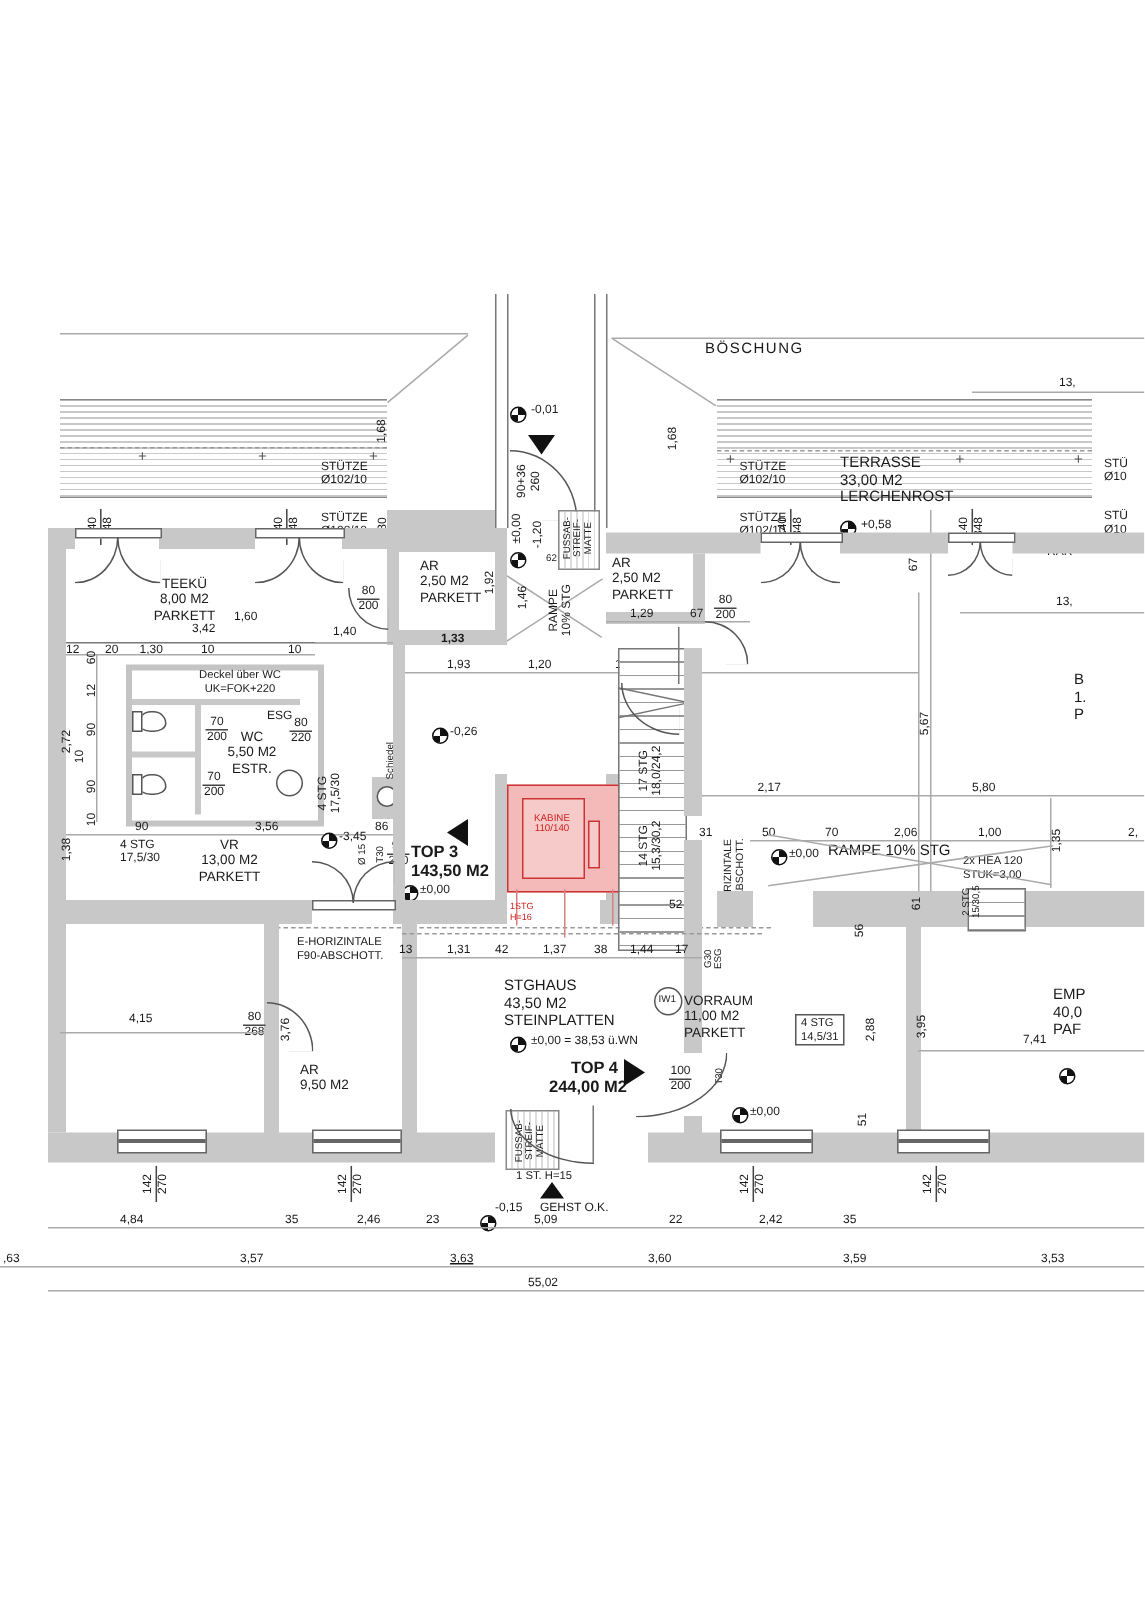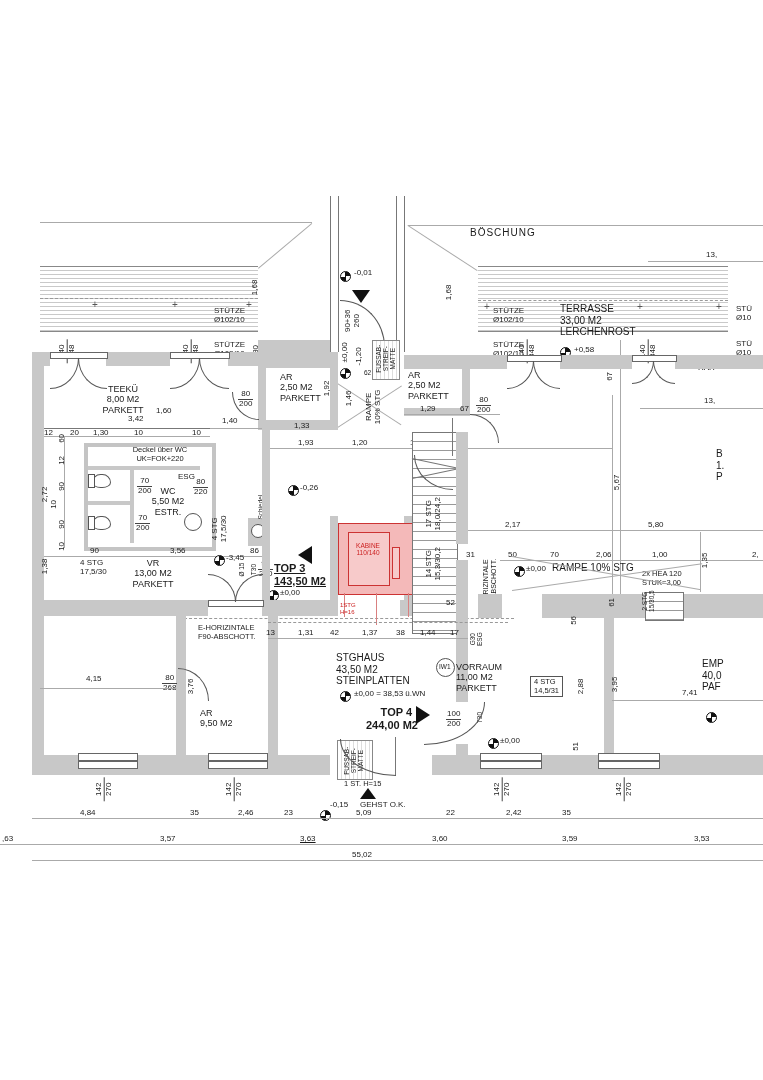--- a/index.html
+++ b/index.html
@@ -141,21 +141,21 @@
   <div class="wall" style="left:330px;top:352px;width:8px;height:78px;"></div>
   <div class="wall" style="left:258px;top:420px;width:80px;height:10px;"></div>
   <div class="ln" style="left:44px;top:428px;width:214px;height:1px;"></div>
   <div class="lbl c" style="left:88px;top:384px;width:70px;"><span>TEEKÜ</span><span>8,00 M2</span><span>PARKETT</span></div>
   <div class="lbl f8" style="left:128px;top:414px;">3,42</div>
   <div class="lbl" style="left:280px;top:372px;"><span>AR</span><span>2,50 M2</span><span>PARKETT</span></div>
   <div class="rl" style="left:312px;top:384px;width:30px;">1,92</div>
   <div class="frac" style="left:238px;top:390px;"><span>80</span><span class="den">200</span></div>
   <div class="arc bl" style="left:232px;top:392px;width:26px;height:27px;"></div>
   <div class="lbl f8" style="left:222px;top:416px;">1,40</div>
-  <div class="lbl f8" style="left:294px;top:421px;">1,33</div>
+  <div class="lbl f8" style="left:294px;top:421px;font-weight:bold;">1,33</div>
   <div class="lnl" style="left:210px;top:428px;width:56px;height:1px;"></div>
 
   <div class="wall" style="left:462px;top:369px;width:8px;height:45px;"></div>
   <div class="wall" style="left:404px;top:408px;width:66px;height:8px;"></div>
   <div class="lbl" style="left:408px;top:370px;"><span>AR</span><span>2,50 M2</span><span>PARKETT</span></div>
   <div class="lbl f8" style="left:420px;top:404px;">1,29</div>
   <div class="lbl f8" style="left:460px;top:404px;">67</div>
   <div class="frac" style="left:476px;top:396px;"><span>80</span><span class="den">200</span></div>
   <div class="lnl" style="left:404px;top:414px;width:96px;height:1px;"></div>
   <div class="arc tr" style="left:470px;top:414px;width:28px;height:28px;"></div>
@@ -208,21 +208,21 @@
   <div class="lbl f8" style="left:226px;top:553px;">-3,45</div>
   <div class="lbl c" style="left:118px;top:558px;width:70px;"><span>VR</span><span>13,00 M2</span><span>PARKETT</span></div>
   <div class="lbl f8" style="left:80px;top:558px;"><span>4 STG</span><span>17,5/30</span></div>
   <div class="wall" style="left:248px;top:518px;width:20px;height:28px;"></div>
   <div class="circ" style="left:251px;top:524px;width:12px;height:12px;"></div>
   <div class="rl f6" style="left:242px;top:500px;width:44px;font-size:6.5px;"><span>Schiedel</span><span>AVANT 16</span></div>
   <div class="rl f6" style="left:230px;top:566px;width:24px;font-size:6.5px;">Ø 15</div>
   <div class="rl f6" style="left:242px;top:566px;width:24px;font-size:6.5px;">T30</div>
   <div class="frac" style="left:258px;top:560px;"><span>90</span><span class="den">200</span></div>
 
-  <div class="lbl b" style="left:274px;top:562px;text-decoration:underline;"><span>TOP 3</span><span>143,50 M2</span></div>
+  <div class="lbl b" style="left:274px;top:562px;"><span>TOP 3</span><span>143,50 M2</span></div>
   <div class="tri left" style="left:298px;top:546px;"></div>
   <div class="lvl" style="left:268px;top:590px;"></div>
   <div class="lbl f8" style="left:280px;top:588px;">±0,00</div>
   <div class="lvl" style="left:288px;top:485px;"></div>
   <div class="lbl f8" style="left:300px;top:483px;">-0,26</div>
   <div class="wall" style="left:262px;top:428px;width:8px;height:174px;"></div>
 
   <div class="wall" style="left:32px;top:600px;width:176px;height:16px;"></div>
   <div class="wall" style="left:262px;top:600px;width:76px;height:16px;"></div>
   <div class="wall" style="left:400px;top:600px;width:40px;height:16px;"></div>

